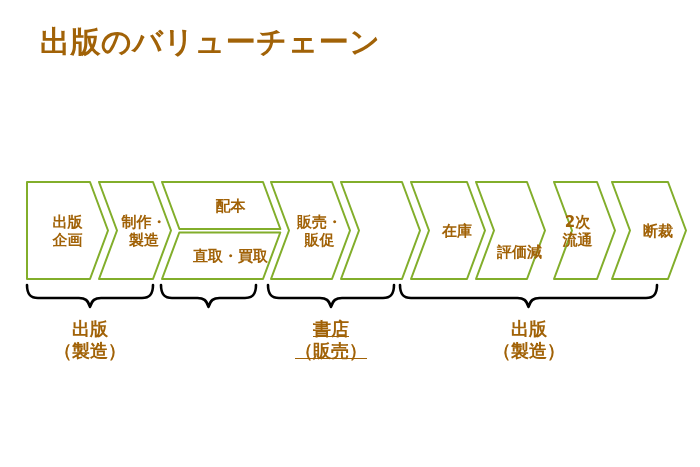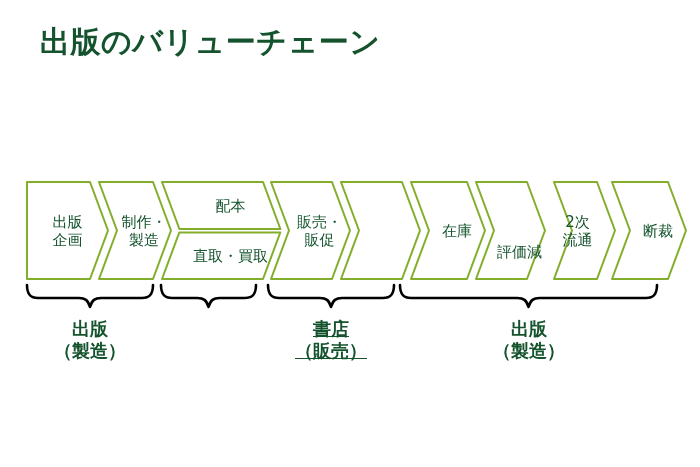--- a/index.html
+++ b/index.html
@@ -3,21 +3,21 @@
 <meta charset="utf-8">
 <style>
   html, body { margin: 0; padding: 0; background: #ffffff; }
   .canvas {
     position: relative;
     width: 700px;
     height: 451px;
     background: #ffffff;
     overflow: hidden;
     font-family: "DejaVu Sans", sans-serif;
-    color: #14532d;
+    color: #a16207;
   }
   .title {
     position: absolute;
     left: 40px;
     top: 22px;
     font-size: 30px;
     font-weight: bold;
     letter-spacing: 0.5px;
     white-space: nowrap;
   }
@@ -37,21 +37,21 @@
     stroke-linecap: round;
     stroke-linejoin: round;
   }
   .chev-label {
     position: absolute;
     display: flex;
     align-items: center;
     justify-content: center;
     text-align: center;
     font-size: 15px;
-    font-weight: normal;
+    font-weight: bold;
     line-height: 18px;
     white-space: pre-line;
   }
   .group-label {
     position: absolute;
     top: 318px;
     width: 150px;
     text-align: center;
     font-size: 18px;
     font-weight: bold;

